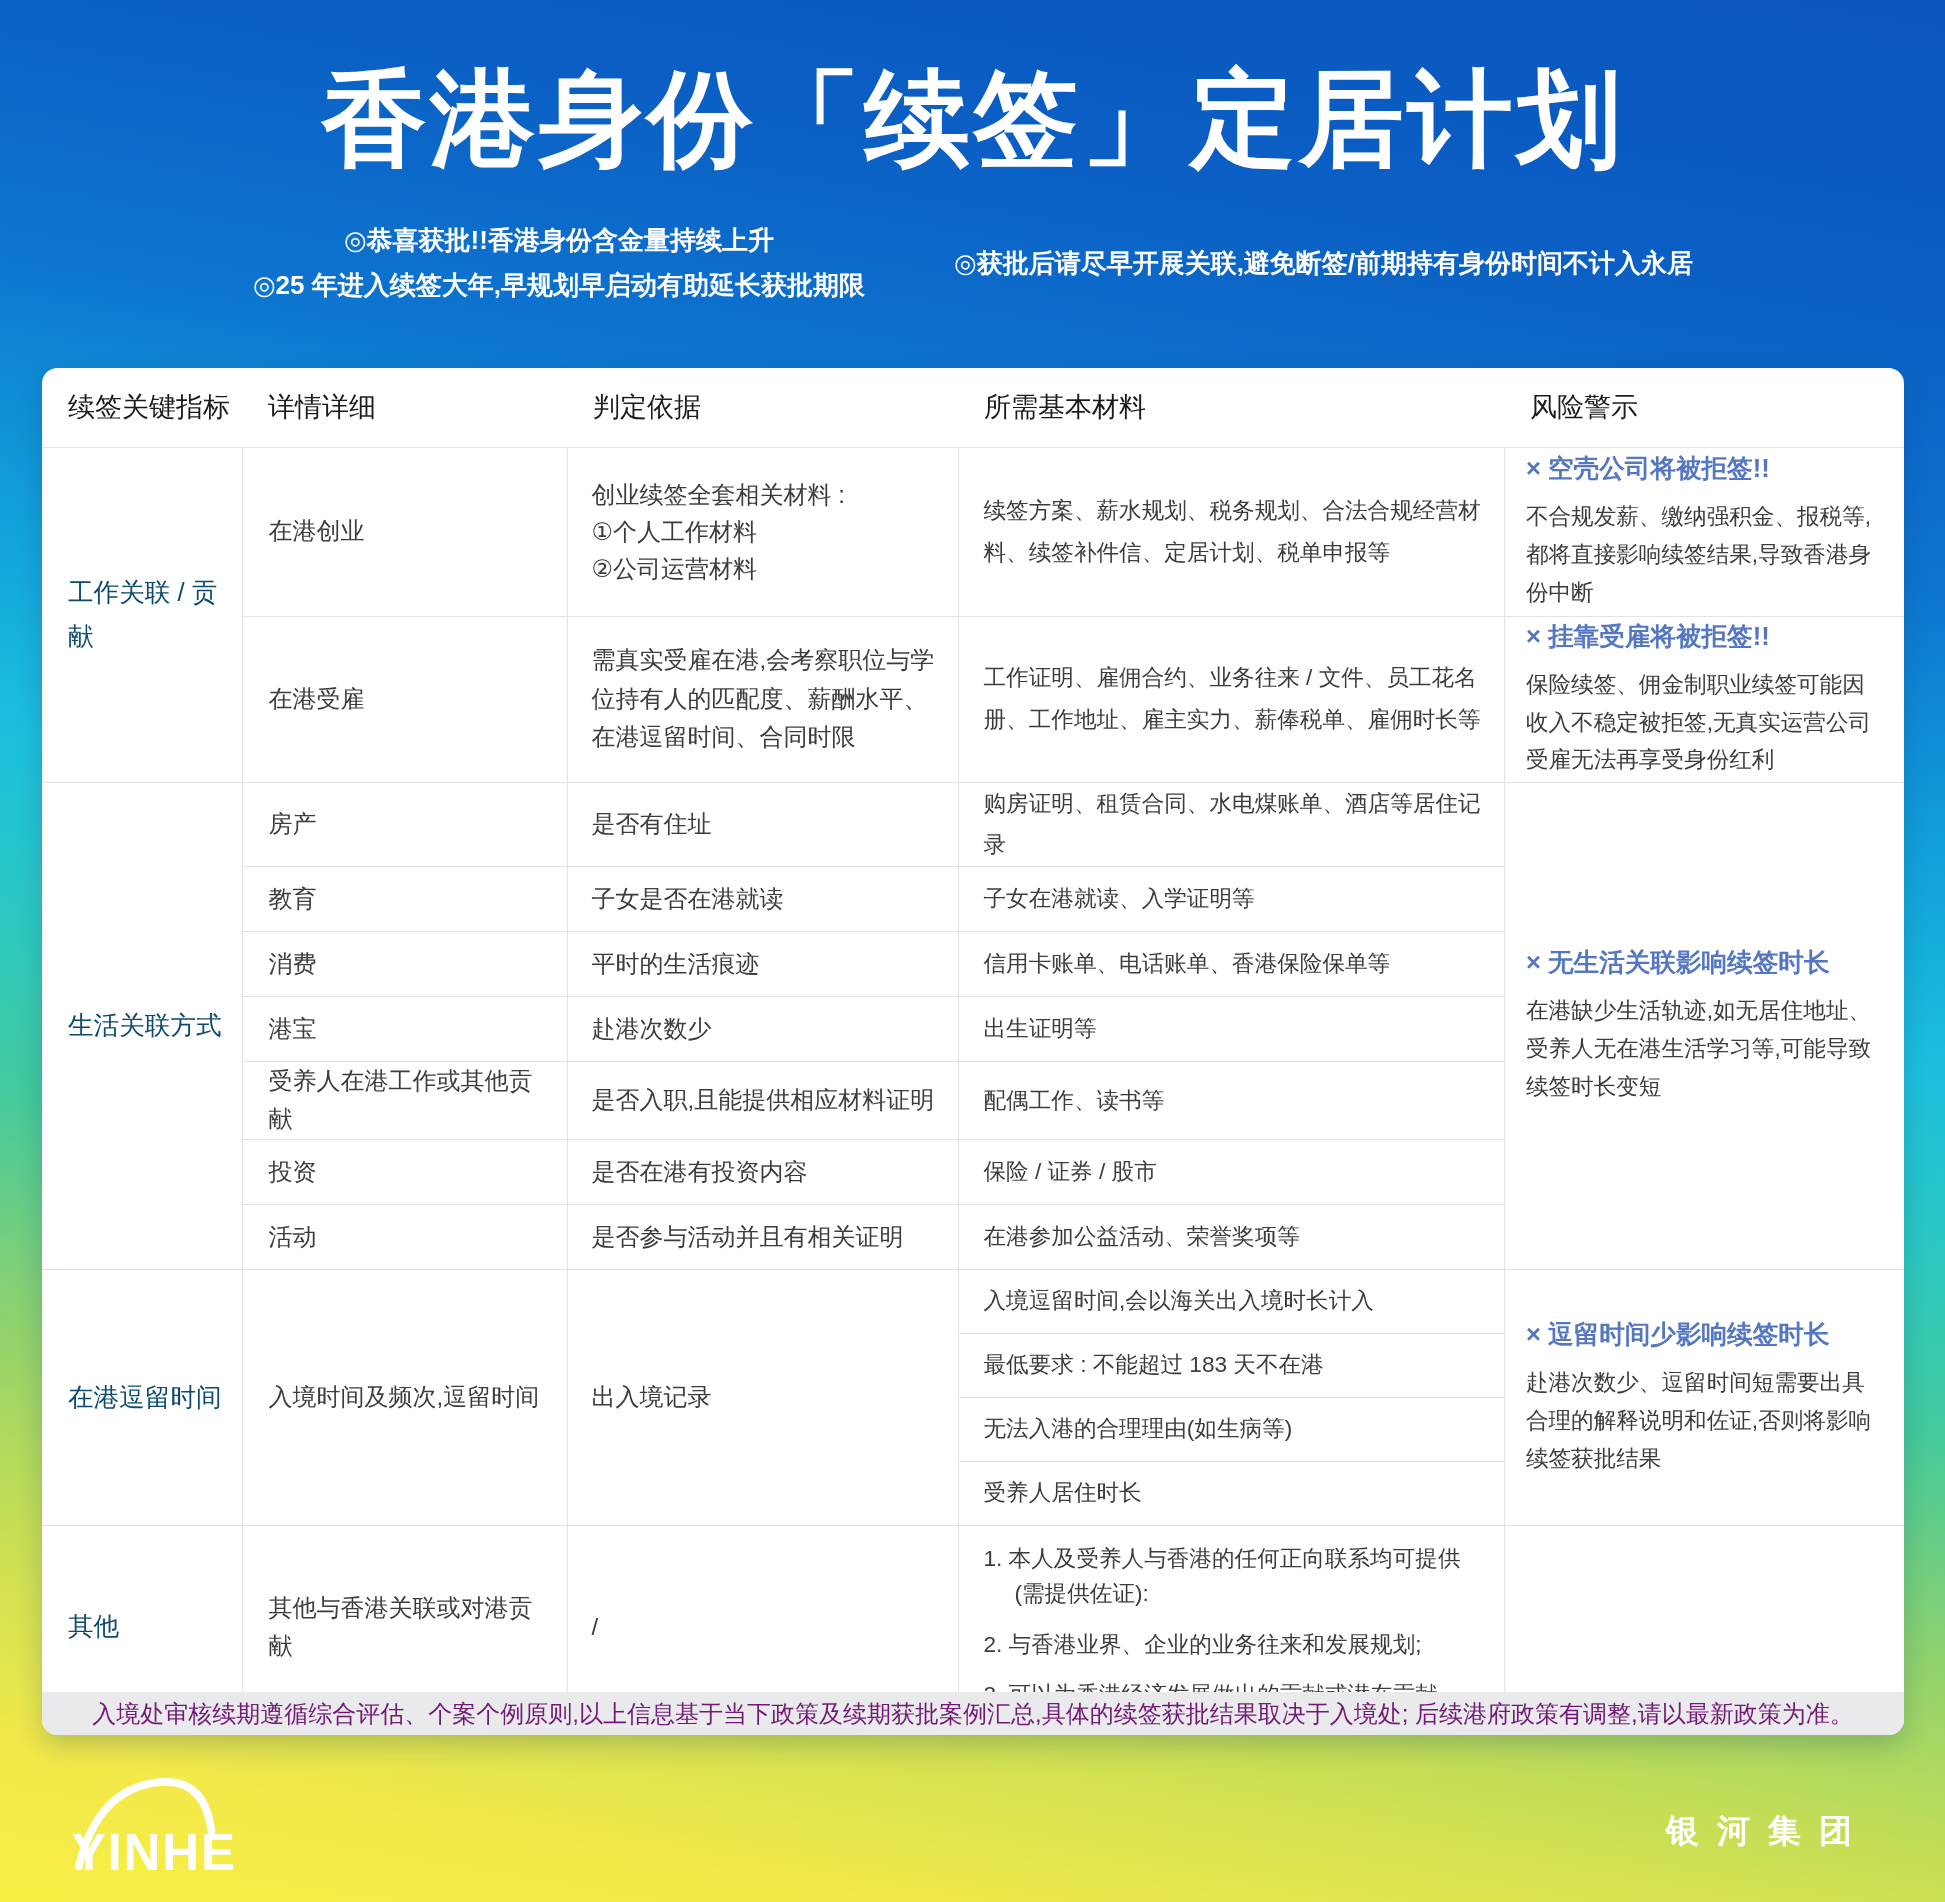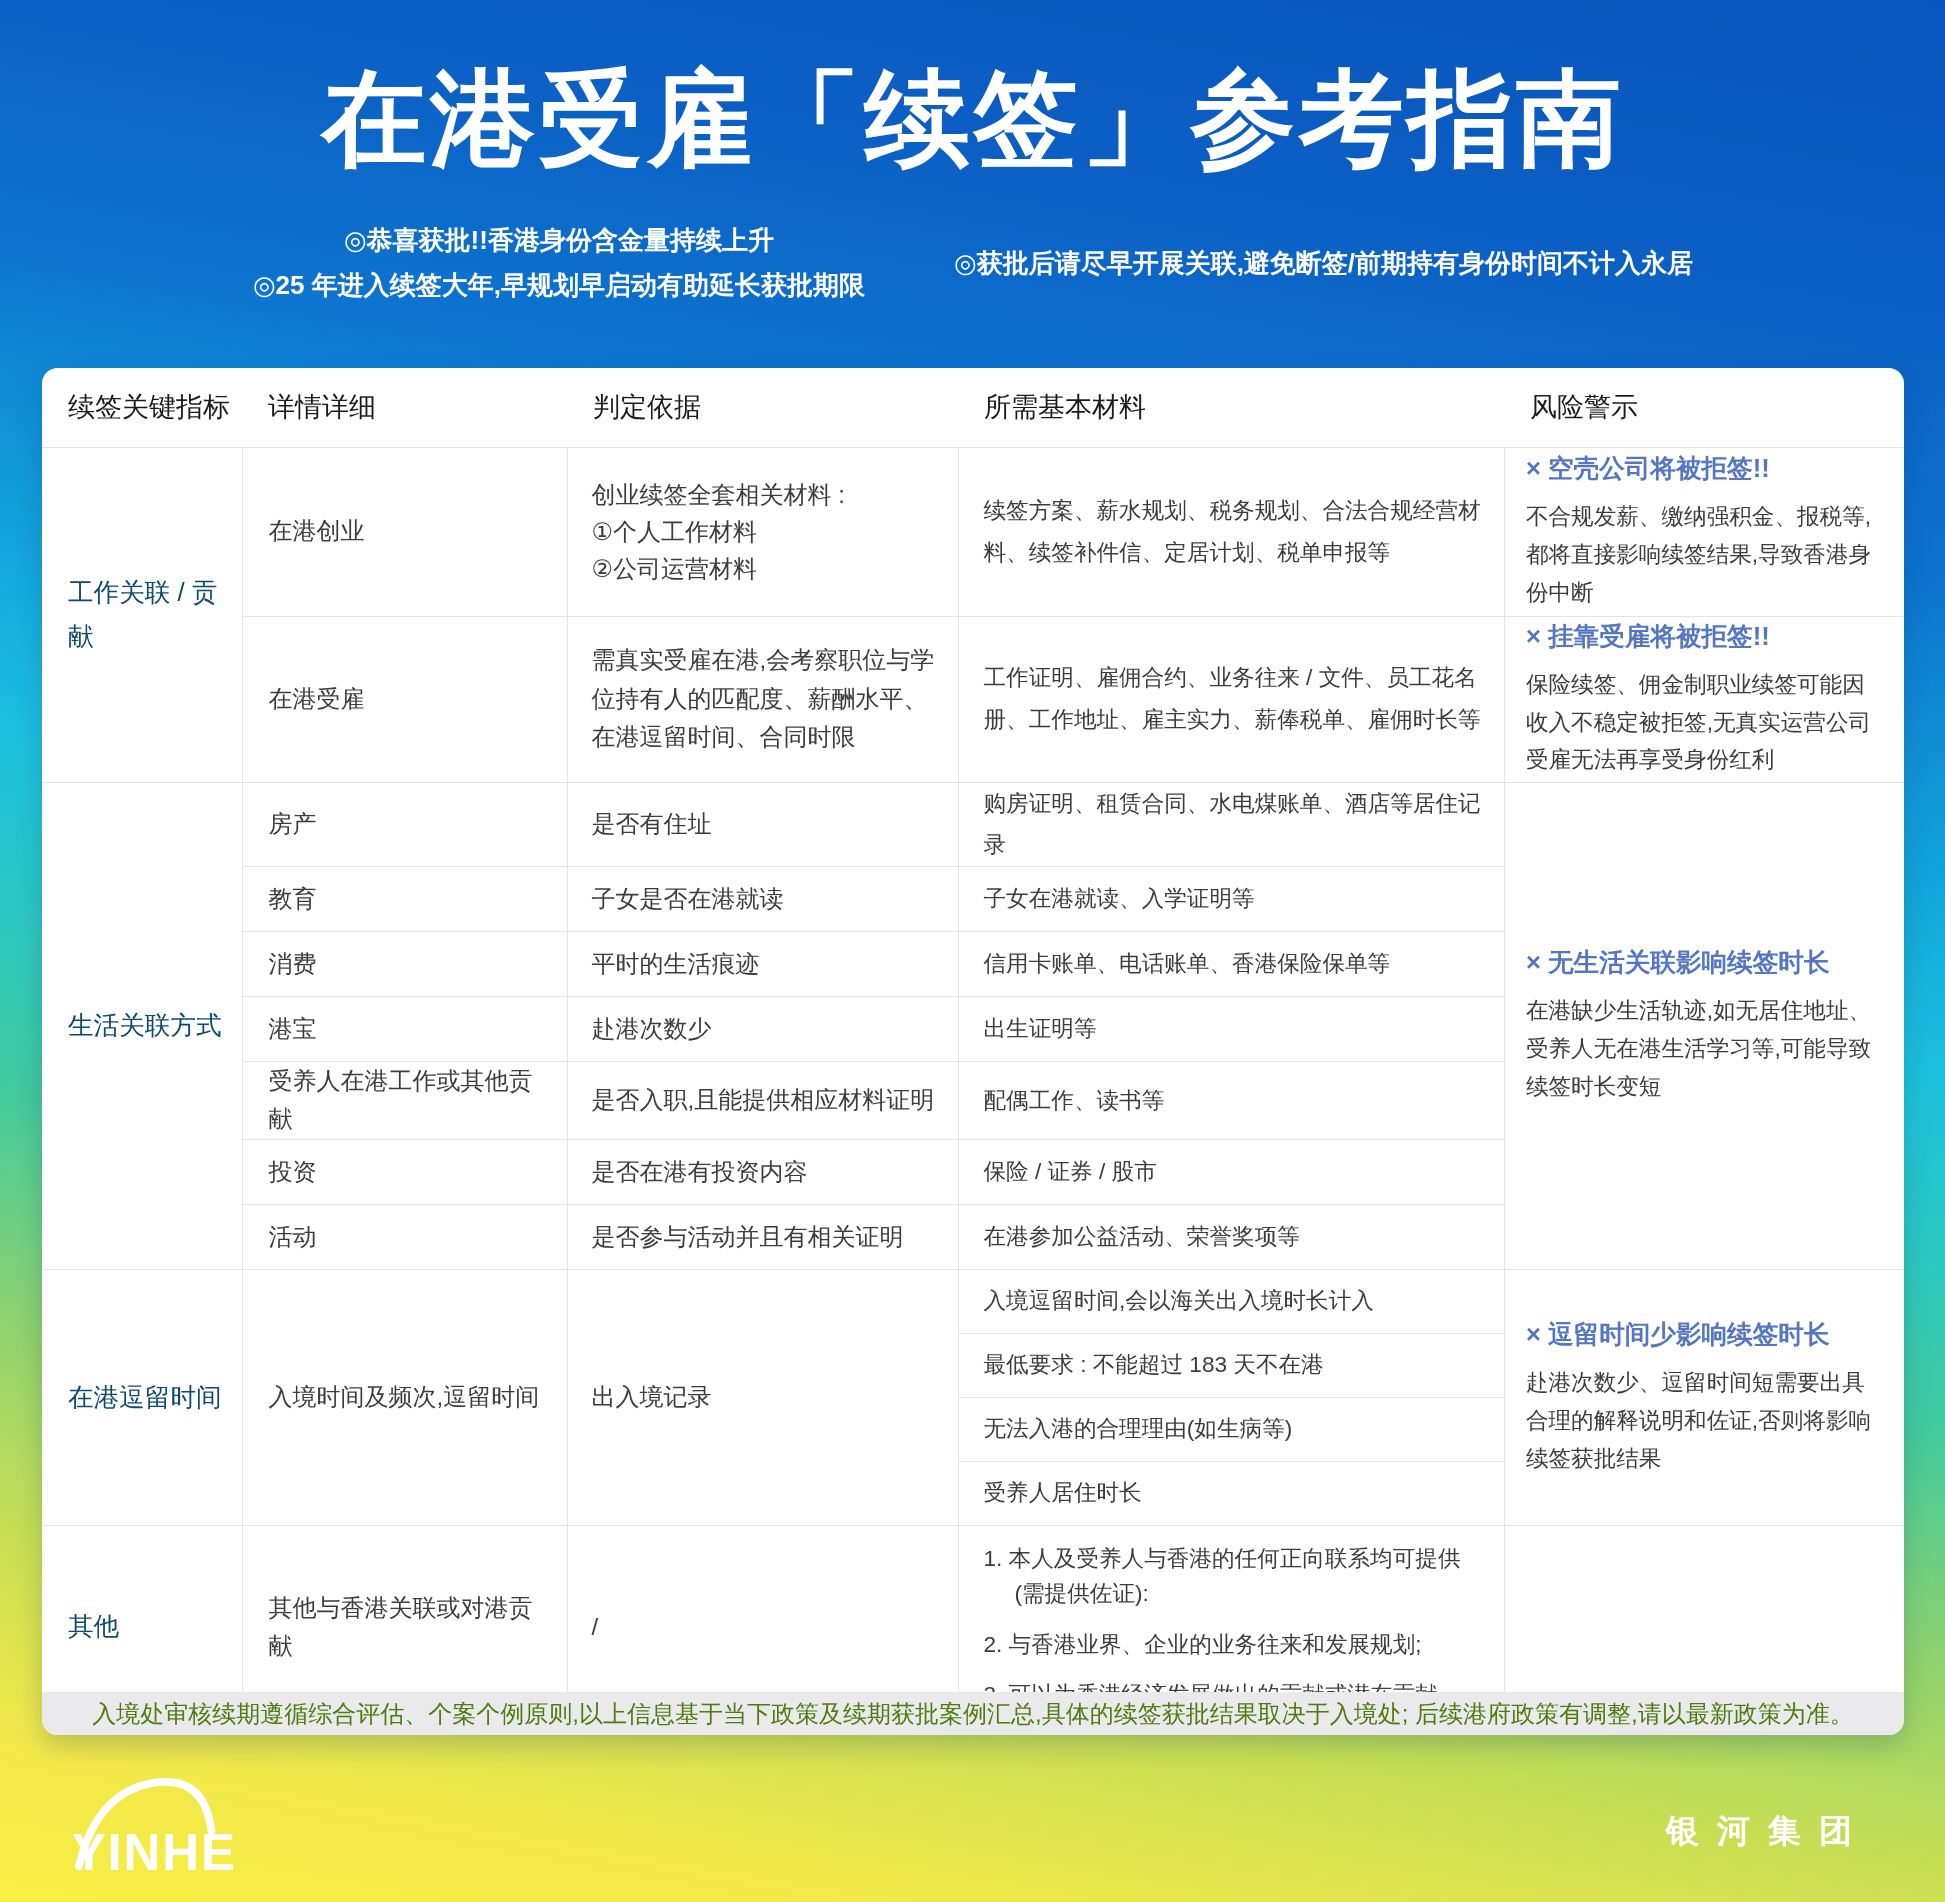--- a/index.html
+++ b/index.html
@@ -40,33 +40,33 @@
   td.basis{ padding-left:24px; padding-right:19px; font-size:24px; color:#3C3C3C; line-height:1.6; }
   td.basis .b-line{ line-height:37px; }
   td.materials{ padding-left:25px; padding-right:22.6px; font-size:22.6px; color:#3C3C3C; line-height:1.85; }
   td.risk{ padding-left:21.4px; padding-right:24px; }
   .risk-title{ font-size:25.6px; font-weight:800; color:#5577C2; margin-bottom:12px; }
   .risk-body{ font-size:22.6px; color:#3C3C3C; line-height:1.68; }
   .mat-item{ padding-left:31px; text-indent:-31px; margin:15.5px 0; line-height:1.55; }
 
   .note{
     position:absolute; left:0; right:0; bottom:0; height:43px;
-    background:#EAEAEC; color:#4d7c0f; font-size:24px;
+    background:#EAEAEC; color:#701a75; font-size:24px;
     display:flex; align-items:center; justify-content:center;
   }
   .brand-logo{ position:absolute; left:67px; top:1776px; }
   .brand-company{
     position:absolute; right:76px; top:1809px;
     font-size:33px; font-weight:700; color:#FFFFFF; letter-spacing:18px;
   }
 </style>
 </head>
 <body>
 
-<h1 class="page-title">在港受雇「续签」参考指南</h1>
+<h1 class="page-title">香港身份「续签」定居计划</h1>
 
 <div class="intro">
   <div class="intro-col">
     <div>◎恭喜获批!!香港身份含金量持续上升</div>
     <div>◎25 年进入续签大年,早规划早启动有助延长获批期限</div>
   </div>
   <div class="intro-col">
     <div>◎获批后请尽早开展关联,避免断签/前期持有身份时间不计入永居</div>
   </div>
 </div>

